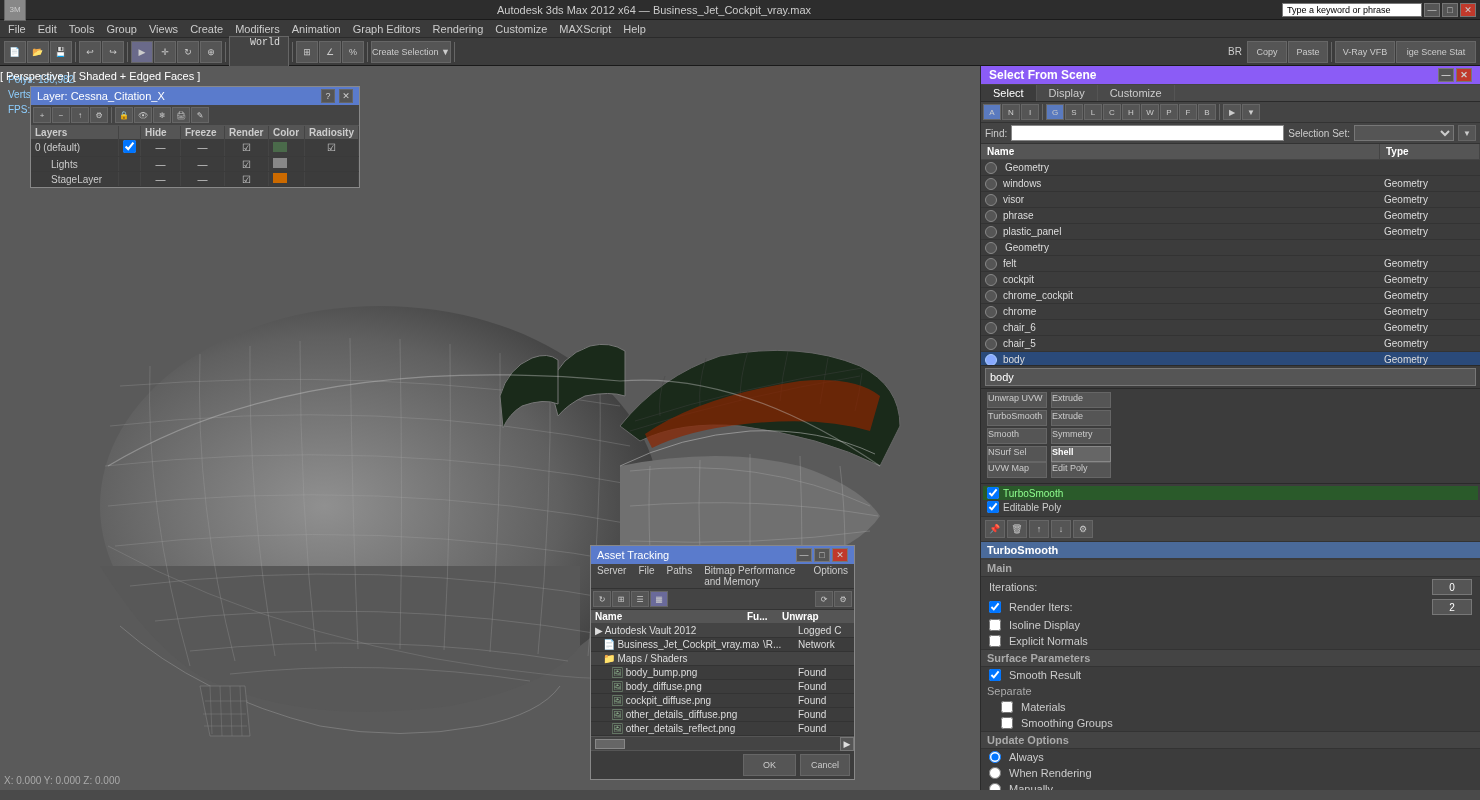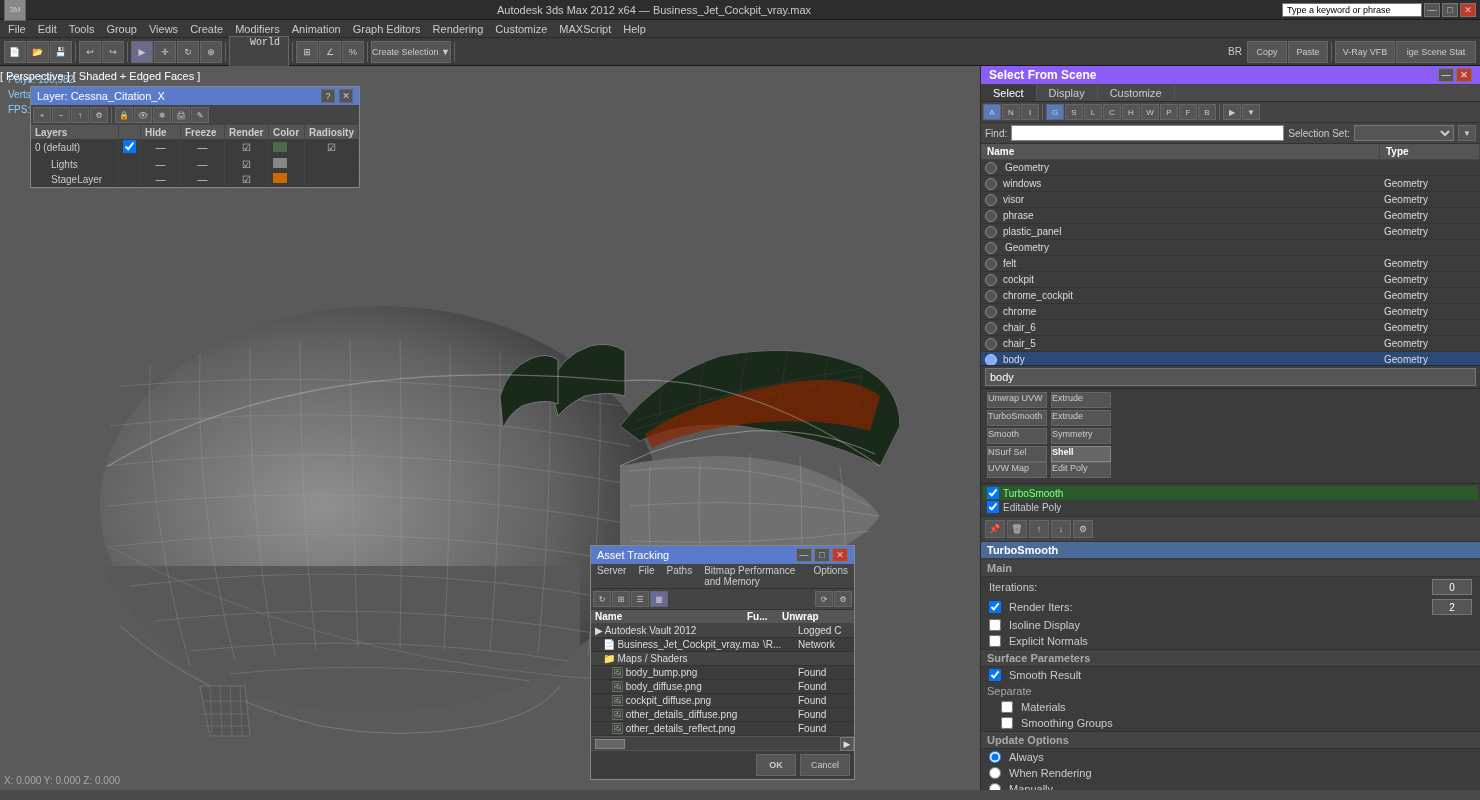--- a/index.html
+++ b/index.html
@@ -824,21 +824,21 @@
           <div class="asset-cell full"></div>
           <div class="asset-cell status">Found</div>
         </div>
       </div>
       <div class="asset-scrollbar-h">
         <div style="width:30px;height:10px;background:#666;border:1px solid #888;margin-left:4px;"></div>
         <div style="flex:1;"></div>
         <div style="width:14px;height:14px;background:#555;border:1px solid #777;display:flex;align-items:center;justify-content:center;font-size:9px;">▶</div>
       </div>
       <div style="display:flex;justify-content:flex-end;gap:4px;padding:3px 4px;background:#3c3c3c;border-top:1px solid #555;">
-        <div class="toolbar-btn" style="width:40px;font-weight:bold;">OK</div>
+        <div class="toolbar-btn" style="width:53px;">OK</div>
         <div class="toolbar-btn" style="width:50px;">Cancel</div>
       </div>
     </div>
 
     <div class="coord-display">X: 0.000  Y: 0.000  Z: 0.000</div>
   </div>
 
   <div class="right-panels">
 
     <div class="scene-panel">

